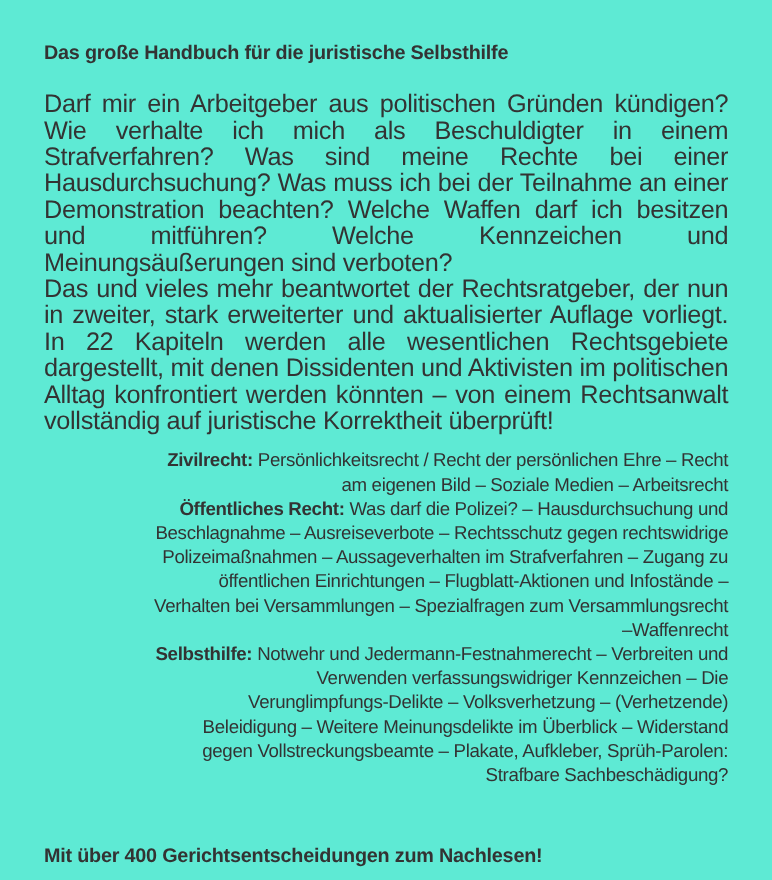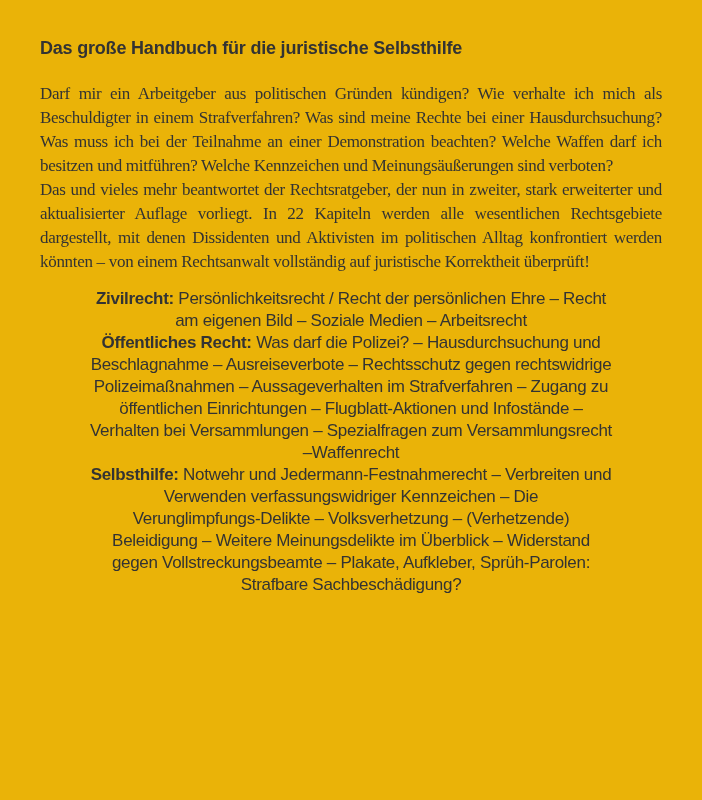--- a/index.html
+++ b/index.html
@@ -12,43 +12,42 @@
     height: 800px;
     overflow: hidden;
     font-family: "Liberation Sans", "DejaVu Sans", sans-serif;
     color: #333333;
   }
   .page {
     box-sizing: border-box;
     width: 702px;
     height: 800px;
     padding: 36px 40px 0 40px;
-    background: #eab308;
+    background: #5eead4;
   }
   .title {
     font-size: 18px;
     font-weight: bold;
     line-height: 24px;
     letter-spacing: -0.2px;
     margin: 0 0 22px 0;
   }
   .para {
-    font-size: 17px;
+    font-size: 23px;
     line-height: 24px;
     letter-spacing: -0.3px;
     text-align: justify;
     margin: 0;
-    font-family: Liberation Serif, serif;
   }
   .contents {
     margin-top: 14px;
     font-size: 17px;
     line-height: 22px;
     letter-spacing: -0.3px;
-    text-align: center;
+    text-align: right;
   }
   .section-para {
     margin: 0;
   }
   .section-para strong {
     font-weight: bold;
   }
   .closing {
     font-size: 18px;
     font-weight: bold;
@@ -66,13 +65,14 @@
   <p class="para">Darf mir ein Arbeitgeber aus politischen Gründen kündigen? Wie verhalte ich mich als Beschuldigter in einem Strafverfahren? Was sind meine Rechte bei einer Hausdurchsuchung? Was muss ich bei der Teilnahme an einer Demonstration beachten? Welche Waffen darf ich besitzen und mitführen? Welche Kennzeichen und Meinungsäußerungen sind verboten?</p>
 
   <p class="para">Das und vieles mehr beantwortet der Rechtsratgeber, der nun in zweiter, stark erweiterter und aktualisierter Auflage vorliegt. In 22 Kapiteln werden alle wesentlichen Rechtsgebiete dargestellt, mit denen Dissidenten und Aktivisten im politischen Alltag konfrontiert werden könnten – von einem Rechtsanwalt vollständig auf juristische Korrektheit überprüft!</p>
 
   <div class="contents">
       <p class="section-para"><strong>Zivilrecht: </strong>Persönlichkeitsrecht / Recht der persönlichen Ehre – Recht<br>am eigenen Bild – Soziale Medien – Arbeitsrecht</p>
       <p class="section-para"><strong>Öffentliches Recht: </strong>Was darf die Polizei? – Hausdurchsuchung und<br>Beschlagnahme – Ausreiseverbote – Rechtsschutz gegen rechtswidrige<br>Polizeimaßnahmen – Aussageverhalten im Strafverfahren – Zugang zu<br>öffentlichen Einrichtungen – Flugblatt-Aktionen und Infostände –<br>Verhalten bei Versammlungen – Spezialfragen zum Versammlungsrecht<br>–Waffenrecht</p>
       <p class="section-para"><strong>Selbsthilfe: </strong>Notwehr und Jedermann-Festnahmerecht – Verbreiten und<br>Verwenden verfassungswidriger Kennzeichen – Die<br>Verunglimpfungs-Delikte – Volksverhetzung – (Verhetzende)<br>Beleidigung – Weitere Meinungsdelikte im Überblick – Widerstand<br>gegen Vollstreckungsbeamte – Plakate, Aufkleber, Sprüh-Parolen:<br>Strafbare Sachbeschädigung?</p>
     </div>
 
+  <p class="closing">Mit über 400 Gerichtsentscheidungen zum Nachlesen!</p>
 </div>
 
 </body></html>

